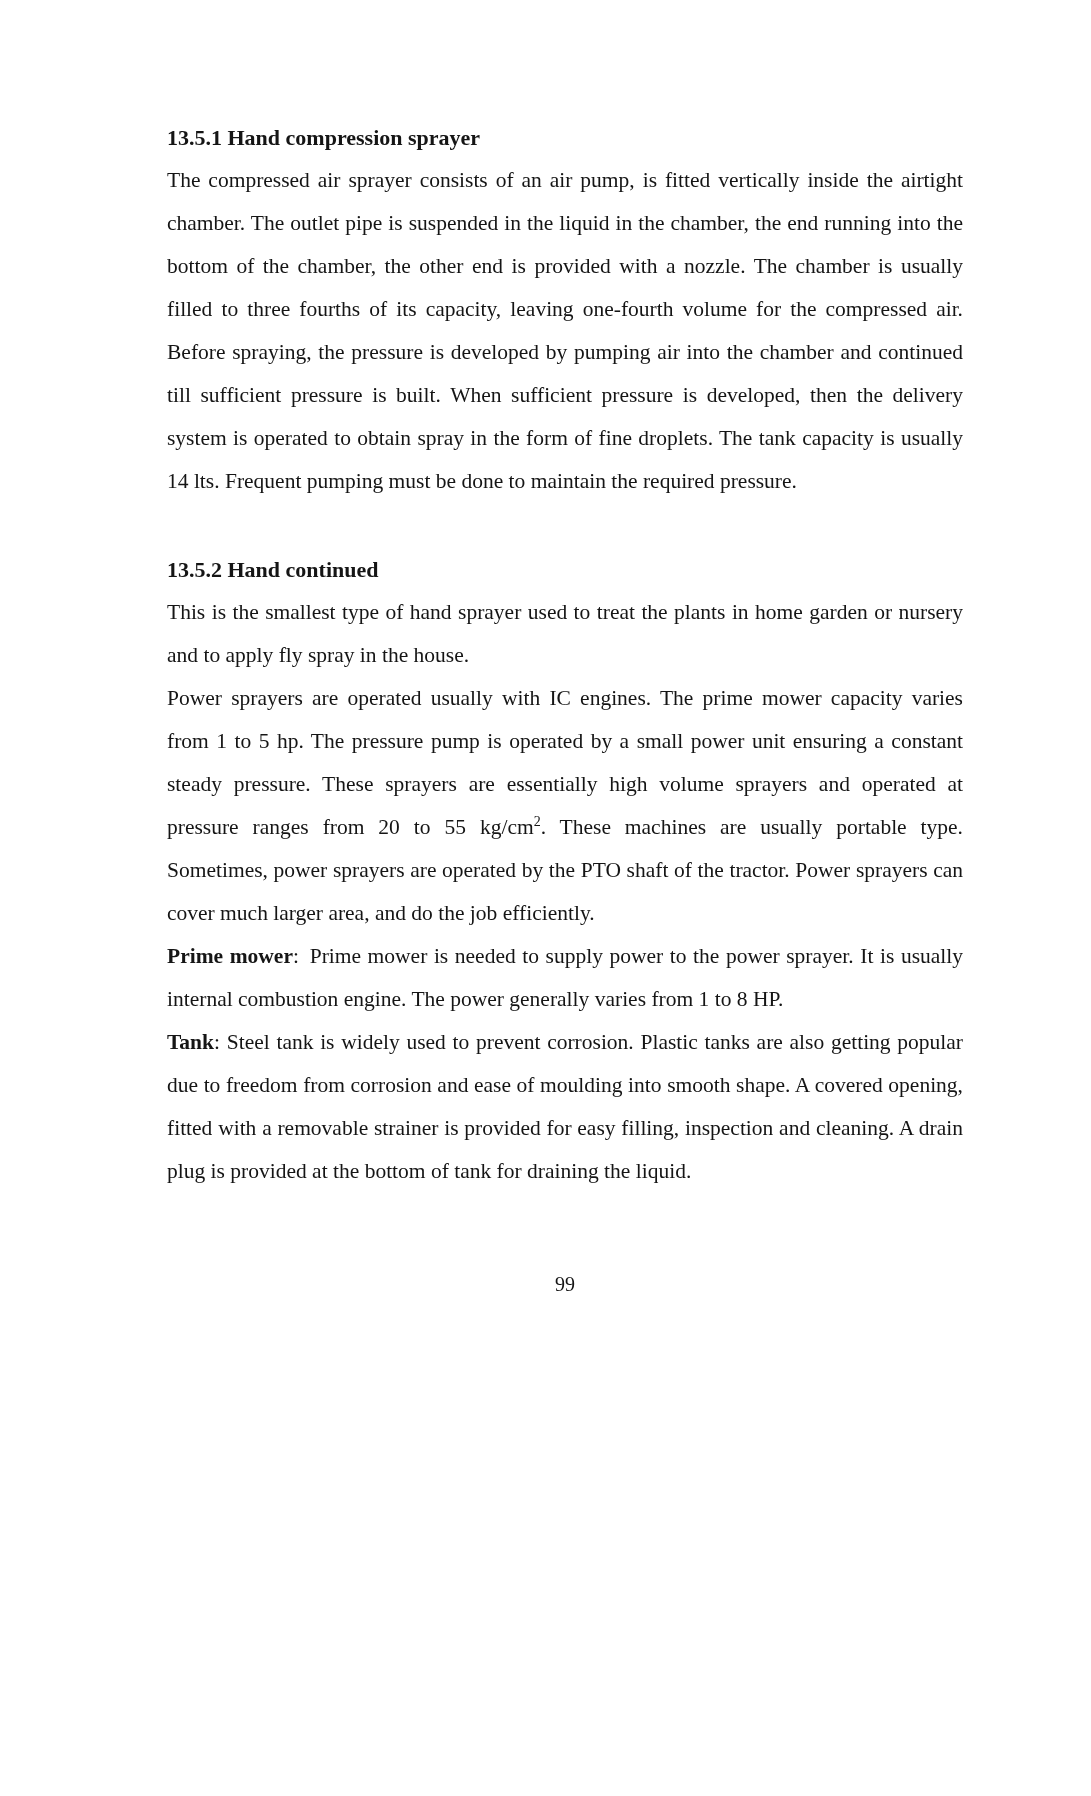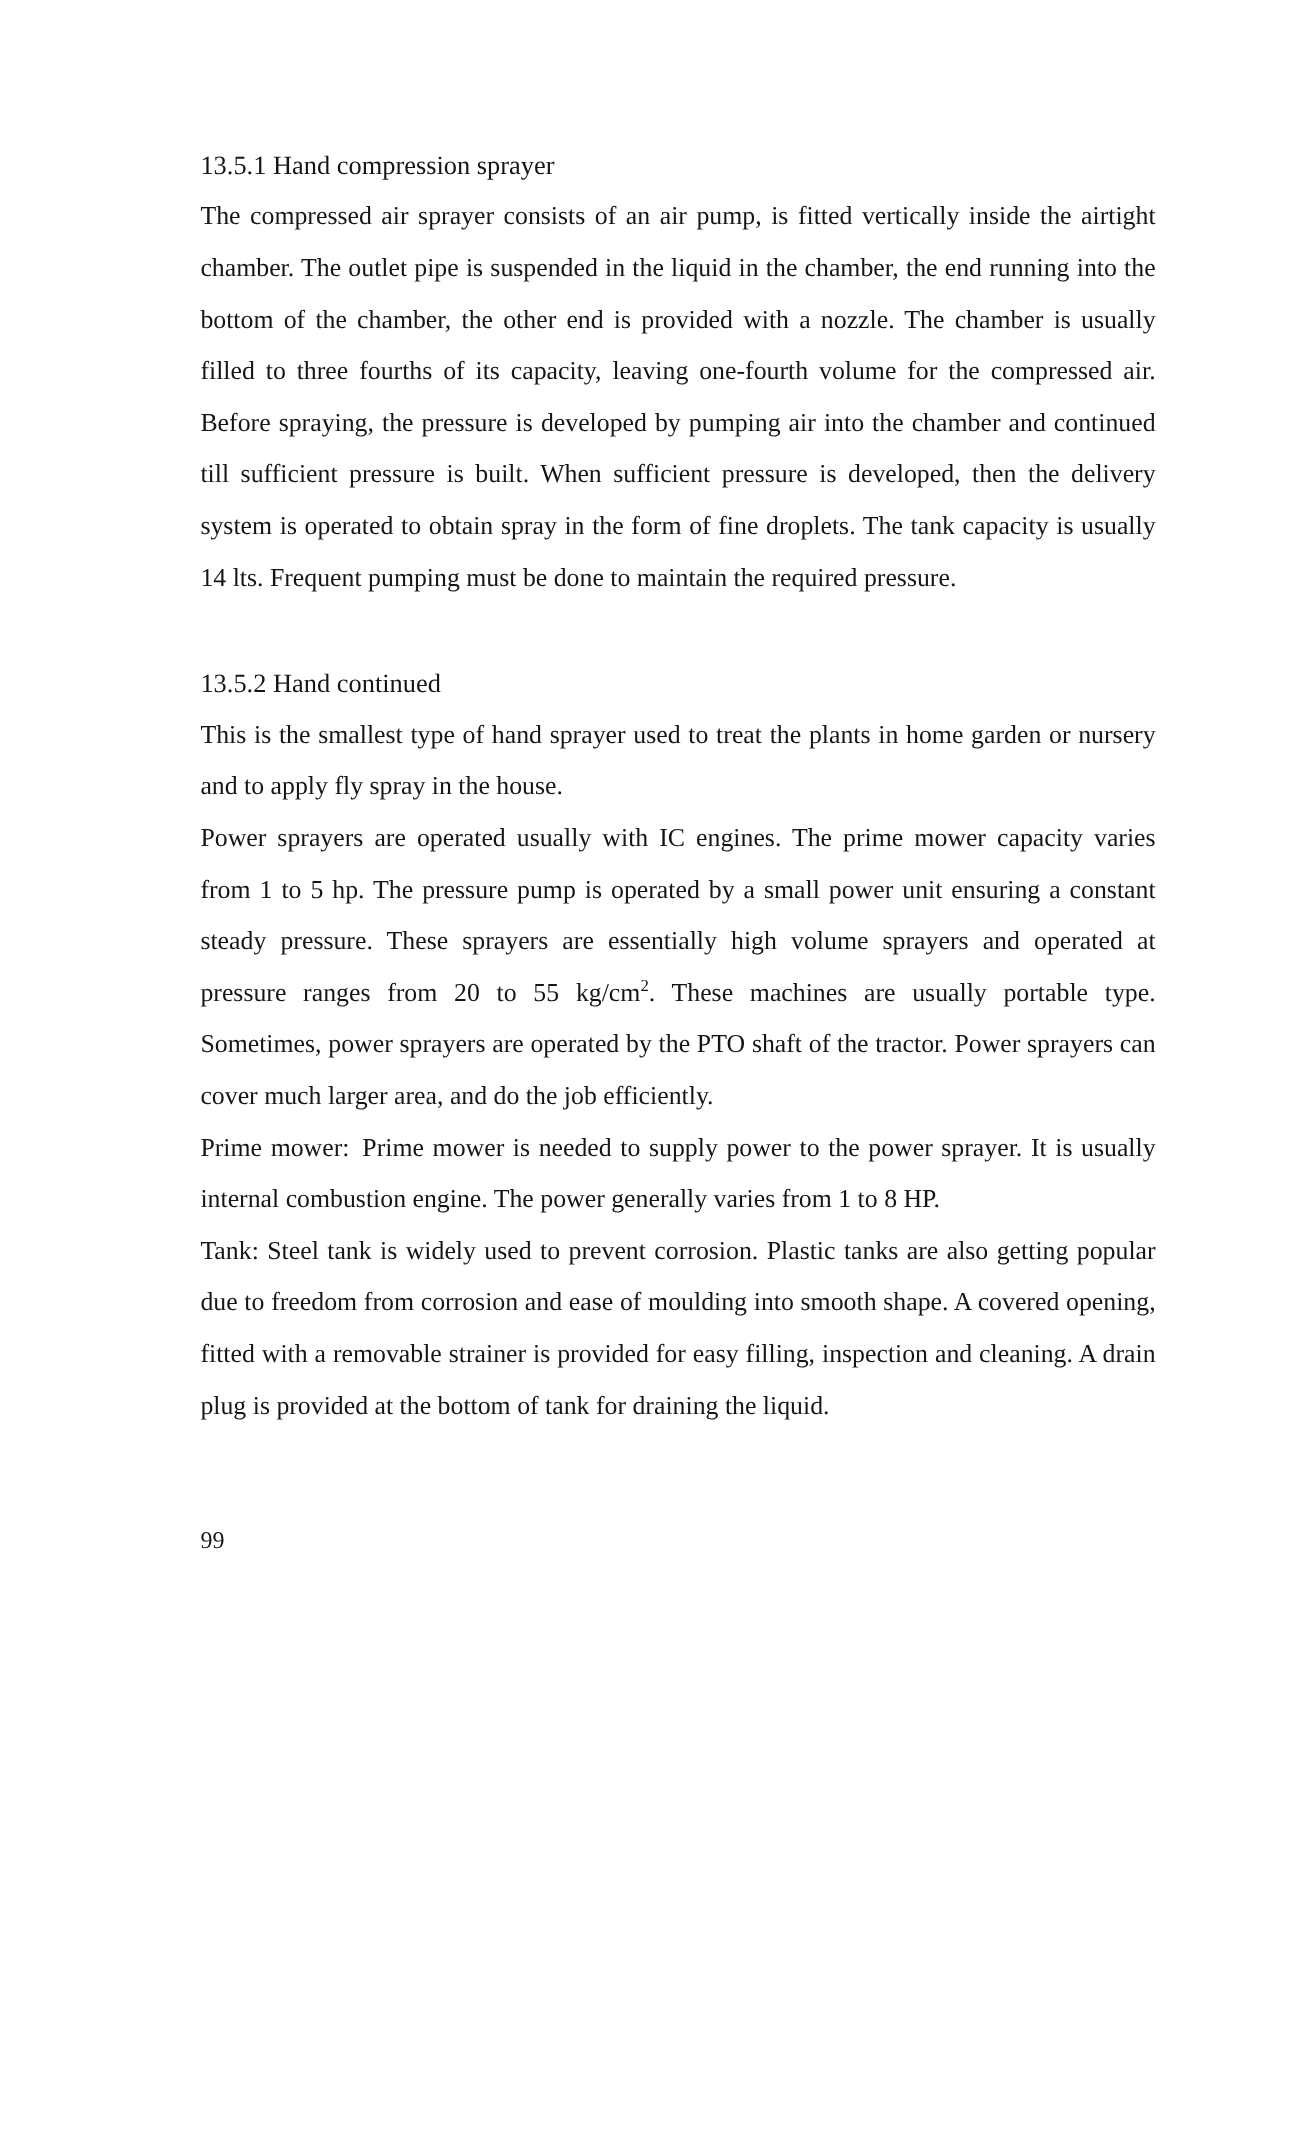--- a/index.html
+++ b/index.html
@@ -14,46 +14,47 @@
     background: #ffffff;
     color: #151515;
     font-family: "Liberation Serif", "DejaVu Serif", serif;
     box-sizing: border-box;
     padding: 116px 128px 0 167px;
     overflow: hidden;
   }
   .section-heading {
     font-size: 22px;
     line-height: 43px;
-    font-weight: 400;
+    font-weight: 700;
     margin: 45px 0 0 0;
   }
   .section-heading.first {
     margin-top: 0;
   }
   p.body-par {
     font-size: 21.5px;
     line-height: 43px;
     margin: 0;
     text-align: justify;
     text-align-last: left;
   }
   p.body-par.indent-first {
     text-indent: 76px;
   }
   .term {
-    font-weight: 400;
+    font-weight: 700;
   }
   sup.unit-sup {
     font-size: 14px;
     line-height: 0;
     vertical-align: super;
   }
   .page-number {
     margin-top: 70px;
+    text-align: center;
     font-size: 20px;
     line-height: 43px;
   }
 </style>
 </head>
 <body>
 
 <div class="page">
 
   <div>

